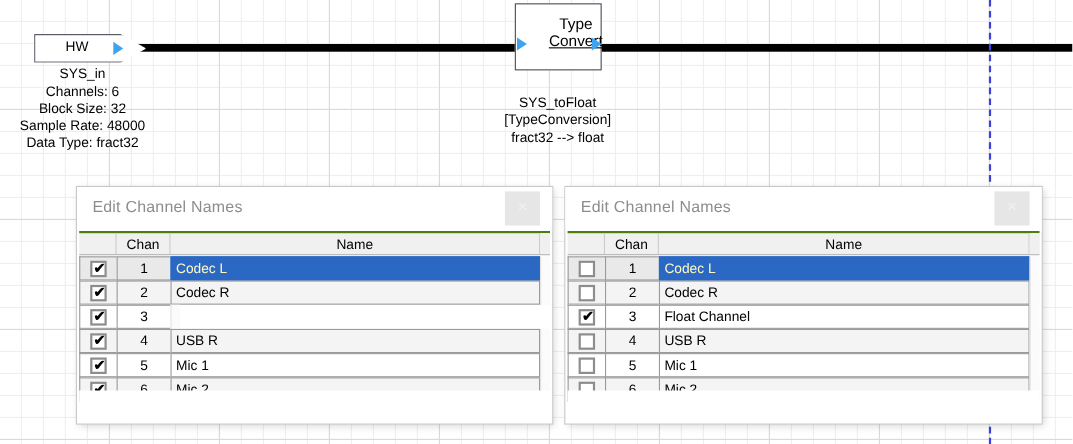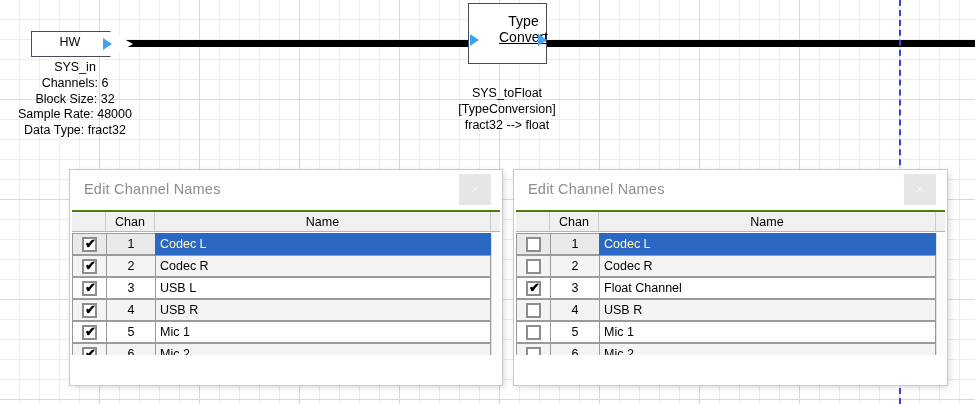--- a/index.html
+++ b/index.html
@@ -220,21 +220,20 @@
             <div class="cell-name">Codec R</div>
             <div class="scroll-gutter"></div>
           </div>
           <div class="trow plain">
             <div class="cell-chk">
               <div class="chkbox">
                 <span class="tick">✔</span>
               </div>
             </div>
             <div class="cell-chan">3</div>
-            <div class="cell-name">USB L</div>
             <div class="scroll-gutter"></div>
           </div>
           <div class="trow alt">
             <div class="cell-chk">
               <div class="chkbox">
                 <span class="tick">✔</span>
               </div>
             </div>
             <div class="cell-chan">4</div>
             <div class="cell-name">USB R</div>

